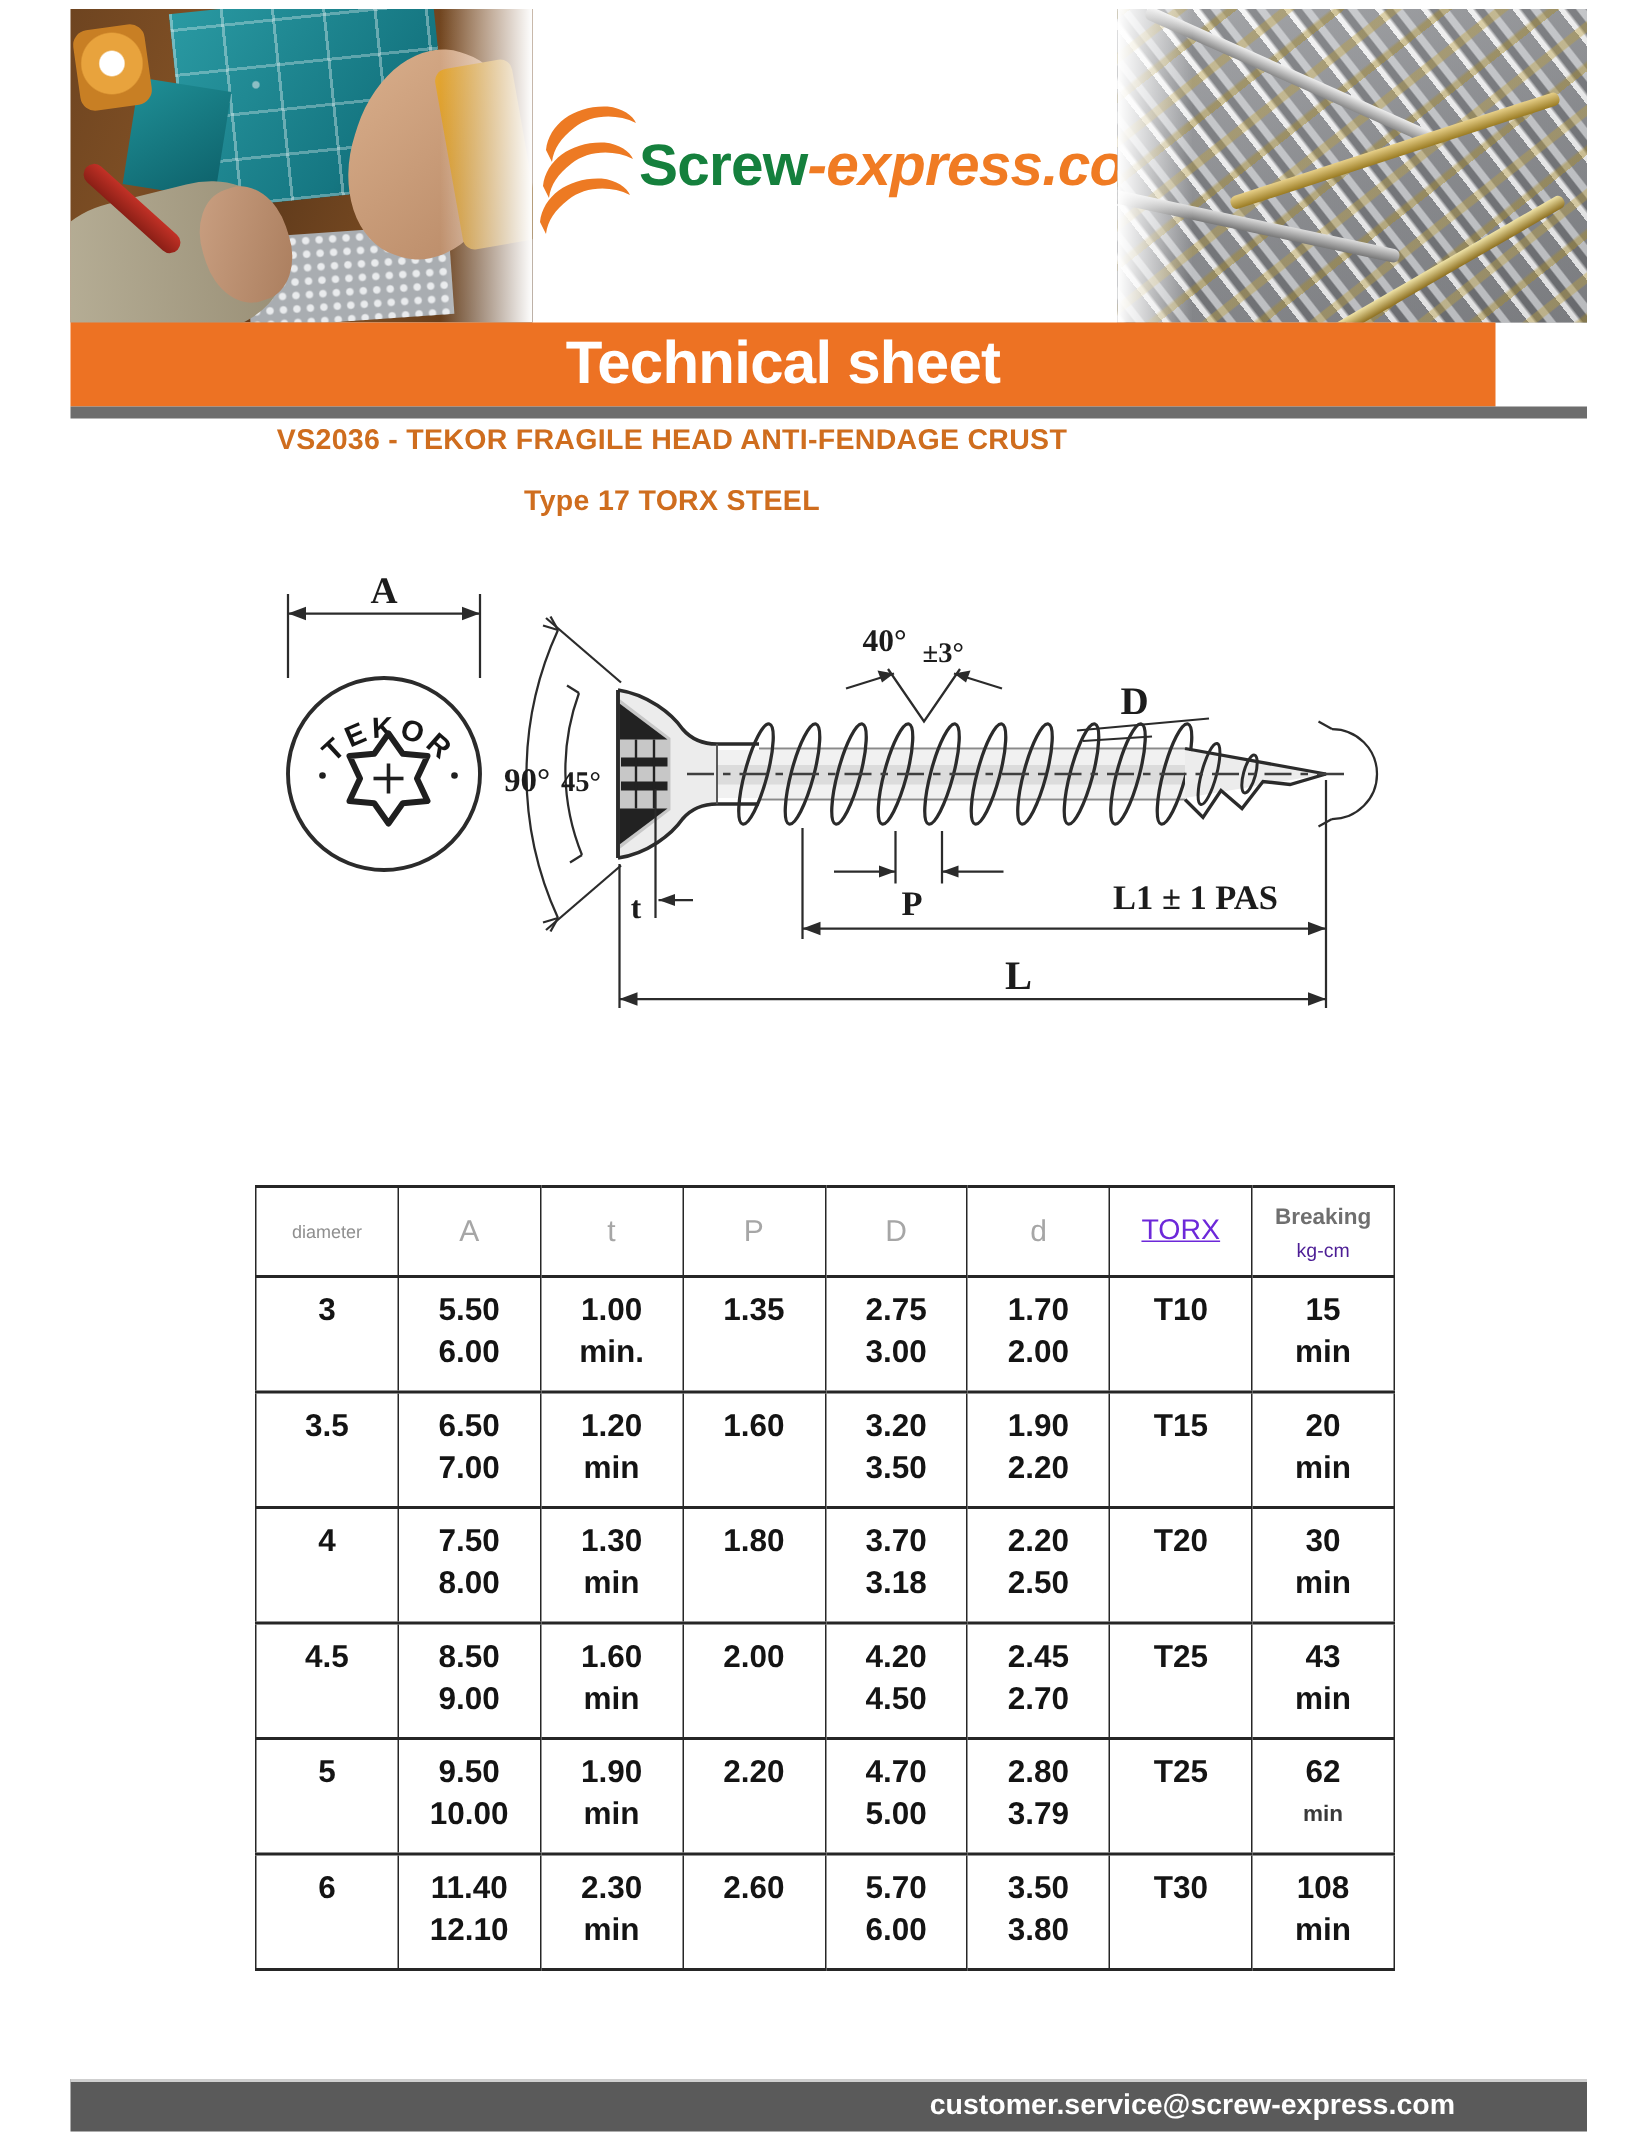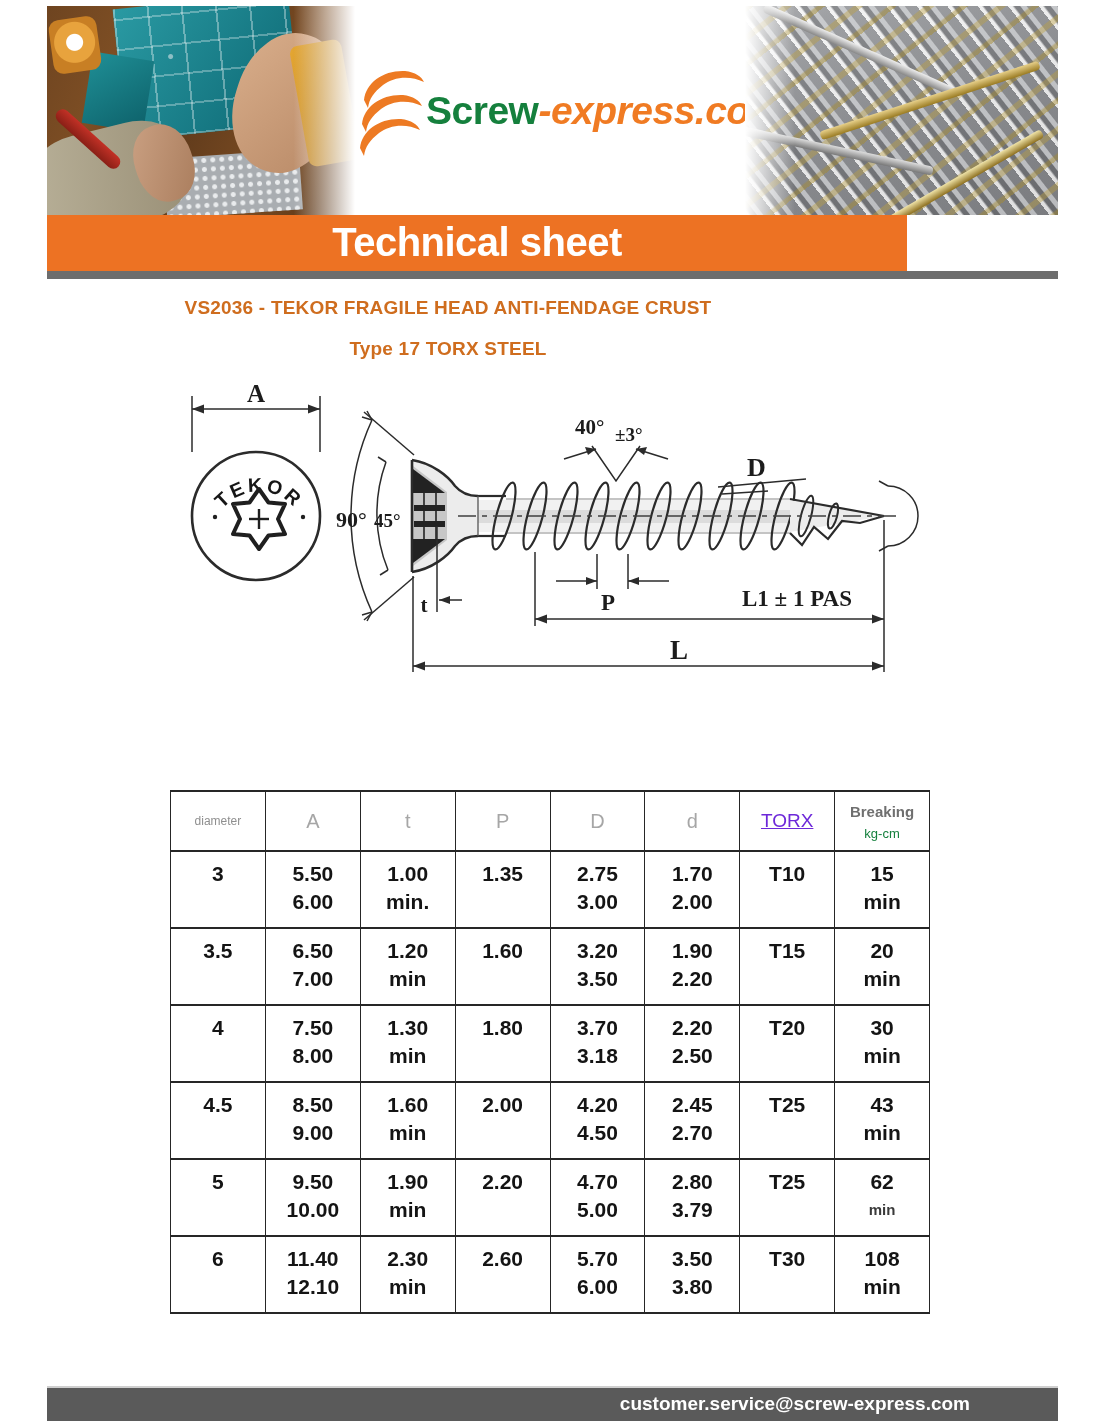--- a/index.html
+++ b/index.html
@@ -48,46 +48,46 @@
   .pr-fade{position:absolute;inset:0;background:linear-gradient(90deg,#fff 0%,rgba(255,255,255,0) 16%);}
 
   
   .logo{position:absolute;left:360px;top:62px;width:430px;height:96px;}
   .logo-swooshes{position:absolute;left:0;top:0;}
   .logo-text{position:absolute;left:66px;top:27px;font-size:39px;font-weight:bold;letter-spacing:-0.5px;white-space:nowrap;}
   .lt1{color:#15803d;}
   .lt2{color:#f07b23;font-style:italic;}
 
   
-  .banner{left:47px;top:215px;width:860px;height:56px;background:#ed7223;color:#fff;
+  .banner{left:47px;top:215px;width:950px;height:56px;background:#ed7223;color:#fff;
     text-align:center;font-size:40px;font-weight:bold;line-height:55px;letter-spacing:-0.5px;}
   .banner-shadow{left:47px;top:271px;width:1011px;height:8px;background:#6d6d6d;}
   .ptitle{left:0;top:283px;width:896px;text-align:center;color:#cf6d1e;
-    font-size:19px;font-weight:600;letter-spacing:.2px;margin-top:14px;}
+    font-size:19px;font-weight:600;letter-spacing:.2px;}
   .ptitle2{top:324px;}
 
   
   .drawing{position:absolute;left:150px;top:348px;}
   .dstroke{stroke:#2b2b2b;fill:none;}
   .dthin{stroke:#2b2b2b;stroke-width:1.5;fill:none;}
   .serif{font-family:"Liberation Serif",serif;font-weight:bold;fill:#1c1c1c;}
   .sans-b{font-family:"Liberation Sans",sans-serif;font-weight:bold;fill:#161616;}
 
   
   .spec{position:absolute;left:170px;top:790px;width:760px;border-collapse:collapse;table-layout:fixed;background:#fff;}
   .spec th,.spec td{border-style:solid;border-color:#262626;border-width:2.5px 1.5px;}
   .spec th{height:56px;vertical-align:middle;font-weight:400;color:#a6a6a6;text-align:center;}
   .spec td{height:66px;vertical-align:top;text-align:center;padding-top:8px;}
   .spec .ln{font-weight:bold;font-size:21px;color:#141414;line-height:28px;}
   .spec .sm{font-size:15px;font-weight:600;color:#3a3a3a;}
   .hmain{font-size:20px;line-height:20px;}
   .h-diameter .hmain{font-size:12px;color:#8f8f8f;}
   .h-torx .hmain{font-size:19px;color:#6d28d9;text-decoration:underline;}
   .h-breaking .hmain{font-size:15px;color:#6f6f6f;font-weight:600;}
-  .hsub{font-size:13px;color:#15803d;margin-top:4px;}
+  .hsub{font-size:13px;color:#4c1d95;margin-top:4px;}
 
   
   .footer{left:47px;top:1386px;width:1011px;height:35px;background:#5a5a5a;border-top:2px solid #cfcfcf;
     box-sizing:border-box;color:#fff;font-weight:bold;font-size:19px;text-align:right;
     line-height:31px;padding-right:88px;}
 </style>
 </head>
 <body>
 
 <div class="page">

